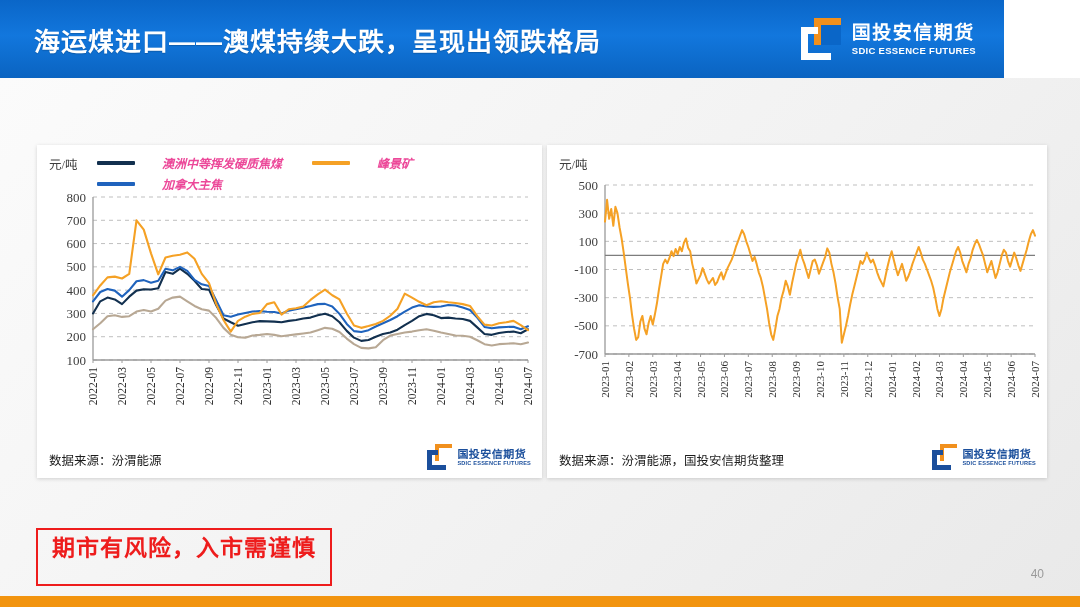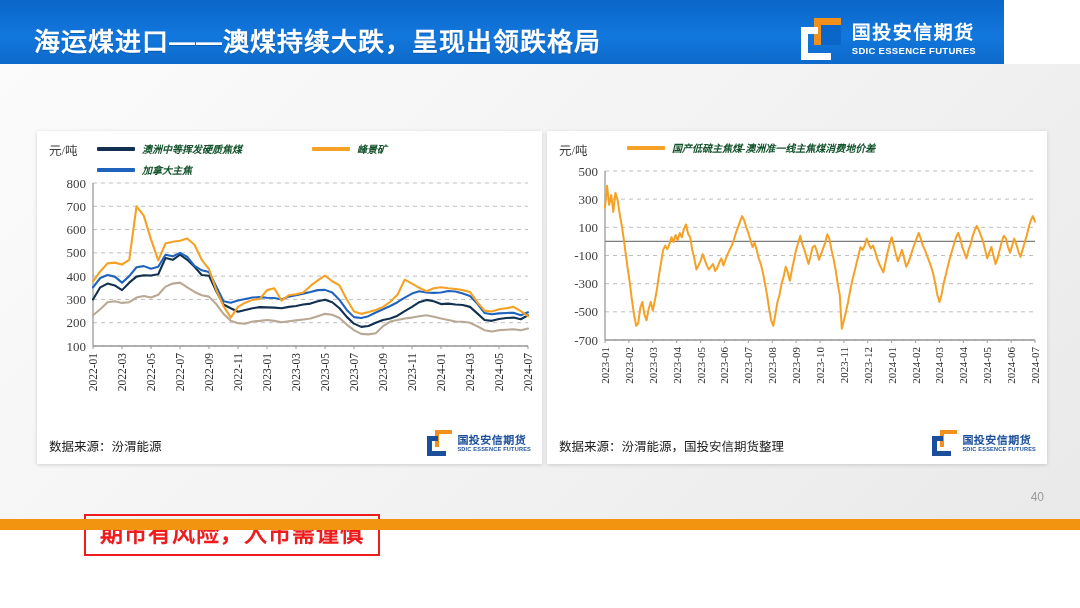--- a/index.html
+++ b/index.html
@@ -36,21 +36,21 @@
     box-sizing:border-box;
   }
   .brand-mark .l-top{
     position:absolute;left:2px;top:9px;width:17px;height:7px;background:#ffffff;
   }
   .brand-text{display:flex;flex-direction:column;justify-content:center;}
   .brand-cn{color:#ffffff;font-size:19px;font-weight:700;letter-spacing:1.5px;line-height:1.05;}
   .brand-en{color:#ffffff;font-size:9.5px;font-weight:700;letter-spacing:.3px;line-height:1.25;margin-top:2px;}
 
   .page-body{
-    position:absolute;left:0;top:64px;width:1080px;height:466px;
+    position:absolute;left:0;top:78px;width:1080px;height:529px;
     background:linear-gradient(135deg,#fbfbfb 0%,#f2f2f2 55%,#e9e9e9 100%);
   }
 
   
   .chart-card{
     position:absolute;background:#ffffff;
     box-shadow:0 1px 4px rgba(0,0,0,.16);
     box-sizing:border-box;
   }
   #card-left {left:37px;  top:67px; width:505px; height:333px;}
@@ -63,23 +63,24 @@
   }
 
   
   .legend{position:absolute;display:flex;flex-wrap:wrap;}
   #legend-left{left:60px;top:7px;width:430px;}
   #legend-left .legend-item{width:50%;height:21px;}
   #legend-right{left:80px;top:9px;width:400px;}
   .legend-item{display:flex;align-items:center;}
   .legend-swatch{width:38px;height:4px;border-radius:1px;margin-right:7px;flex:none;}
   .legend-text{
-    font-size:10px;font-weight:700;font-style:italic;color:#14532d;
+    font-size:12px;font-weight:700;font-style:italic;color:#ec4899;
     white-space:nowrap;
     font-family:"Liberation Serif","DejaVu Serif",serif;
+    margin-left:20px;
   }
 
   .plot-wrap{position:absolute;left:0;top:0;width:100%;height:100%;}
   .plot-svg{position:absolute;left:0;top:0;}
 
   .src-note{
     position:absolute;left:12px;bottom:9px;
     font-size:12.5px;color:#1c1c1c;white-space:nowrap;
   }
   .card-brand{
@@ -95,22 +96,21 @@
   }
   .card-brand .cb-ltop{position:absolute;left:1px;top:6px;width:11px;height:5px;background:#1b4f9c;}
   .cb-text{display:flex;flex-direction:column;}
   .cb-cn{font-size:11px;font-weight:700;color:#1b4f9c;letter-spacing:.5px;line-height:1.1;}
   .cb-en{font-size:5.6px;font-weight:700;color:#1b4f9c;letter-spacing:.2px;line-height:1.2;}
 
   
   .disclaimer{
     position:absolute;left:36px;top:450px;
     border:2px solid #ee1c1c;background:transparent;
-    padding:7px 14px 8px 14px;
-    margin-left:48px;
+    padding:7px 14px 24px 14px;
   }
   .disclaimer-text{
     color:#ee1c1c;font-size:23px;font-weight:700;letter-spacing:1px;white-space:nowrap;line-height:1;
   }
 
   .page-number{
     position:absolute;right:36px;bottom:26px;
     font-size:12px;color:#9a9a9a;
   }
   .bottom-bar{
@@ -228,26 +228,20 @@
       <div class="cb-text">
         <div class="cb-cn">国投安信期货</div>
         <div class="cb-en">SDIC ESSENCE FUTURES</div>
       </div>
     </div>
   </div>
 
   <div class="chart-card" id="card-right">
     <div class="unit-label">元/吨</div>
 
-    <div class="legend" id="legend-right">
-      <div class="legend-item">
-        <span class="legend-swatch" style="background:#f5a125"></span>
-        <span class="legend-text">国产低硫主焦煤-澳洲准一线主焦煤消费地价差</span>
-      </div>
-    </div>
 
     <div class="plot-wrap">
       <svg class="plot-svg" id="svg-right" width="500" height="333">
           <line x1="58" y1="209" x2="488" y2="209" stroke="#bfbfbf" stroke-width="1" stroke-dasharray="4,4"></line>
           <text x="51" y="213.5" text-anchor="end" font-size="13" fill="#3d3d3d">-700</text>
           <line x1="58" y1="180.83333333333334" x2="488" y2="180.83333333333334" stroke="#bfbfbf" stroke-width="1" stroke-dasharray="4,4"></line>
           <text x="51" y="185.33333333333334" text-anchor="end" font-size="13" fill="#3d3d3d">-500</text>
           <line x1="58" y1="152.66666666666669" x2="488" y2="152.66666666666669" stroke="#bfbfbf" stroke-width="1" stroke-dasharray="4,4"></line>
           <text x="51" y="157.16666666666669" text-anchor="end" font-size="13" fill="#3d3d3d">-300</text>
           <line x1="58" y1="124.5" x2="488" y2="124.5" stroke="#bfbfbf" stroke-width="1" stroke-dasharray="4,4"></line>

